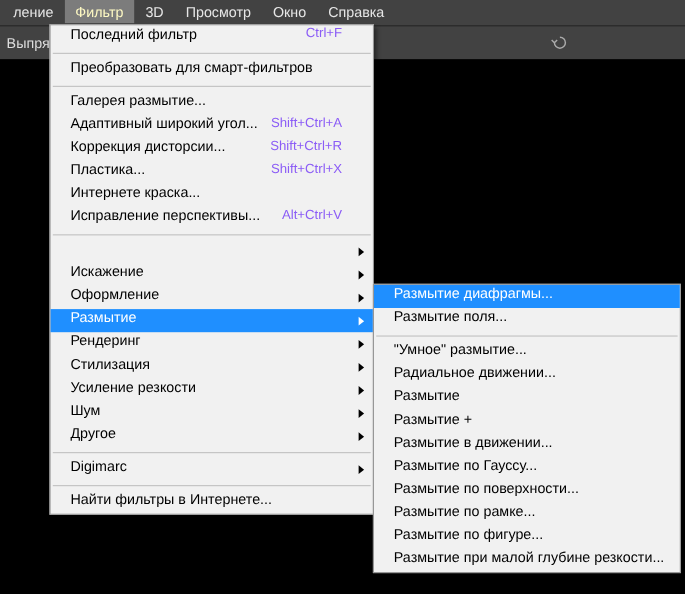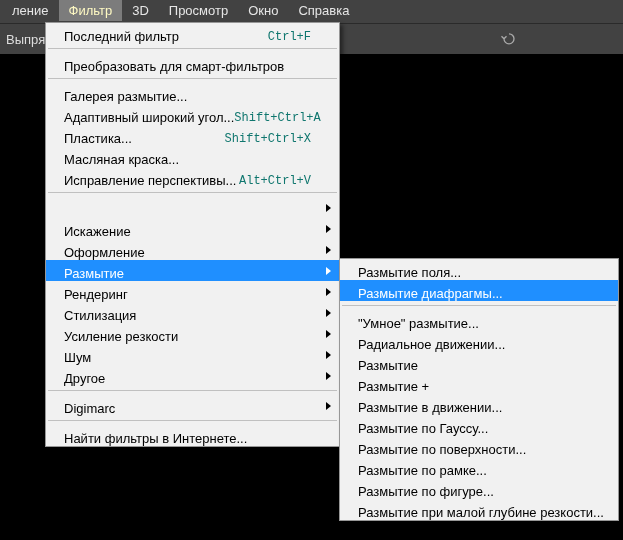--- a/index.html
+++ b/index.html
@@ -71,28 +71,28 @@
     left: 45px;
     width: 295px;
   }
   .menu2 {
     top: 258px;
     left: 339px;
     width: 280px;
   }
   .mi {
     display: flex;
-    align-items: flex-end;
+    align-items: flex-start;
     height: 21px;
     padding: 0 28px 0 18px;
     position: relative;
     cursor: default;
   }
   .mi .lbl { flex: 1; white-space: nowrap; }
-  .mi .accel { color: #0f766e; font-size: 12px; font-family: Liberation Mono, monospace; }
+  .mi .accel { color: #8b5cf6; font-size: 12px; }
   .mi.hover {
     background: #1f8fff;
     color: #fff;
   }
   .mi .arrow {
     position: absolute;
     right: 8px;
     top: 50%;
     transform: translateY(-50%);
     width: 0; height: 0;
@@ -143,25 +143,29 @@
     </div>
     <div class="sep"></div>
     <div class="mi">
       <span class="lbl">Галерея размытие...</span>
     </div>
     <div class="mi">
       <span class="lbl">Адаптивный широкий угол...</span>
       <span class="accel">Shift+Ctrl+A</span>
     </div>
     <div class="mi">
+      <span class="lbl">Коррекция дисторсии...</span>
+      <span class="accel">Shift+Ctrl+R</span>
+    </div>
+    <div class="mi">
       <span class="lbl">Пластика...</span>
       <span class="accel">Shift+Ctrl+X</span>
     </div>
     <div class="mi">
-      <span class="lbl">Масляная краска...</span>
+      <span class="lbl">Интернете краска...</span>
     </div>
     <div class="mi">
       <span class="lbl">Исправление перспективы...</span>
       <span class="accel">Alt+Ctrl+V</span>
     </div>
     <div class="sep"></div>
     <div class="mi">
       <span class="arrow"></span>
     </div>
     <div class="mi">
@@ -200,26 +204,26 @@
     <div class="mi">
       <span class="lbl">Digimarc</span>
       <span class="arrow"></span>
     </div>
     <div class="sep"></div>
     <div class="mi">
       <span class="lbl">Найти фильтры в Интернете...</span>
     </div>
   </div>
 <div class="dropdown menu2" id="menu2">
-    <div class="mi">
-      <span class="lbl">Размытие поля...</span>
-    </div>
     <div class="mi hover">
       <span class="lbl">Размытие диафрагмы...</span>
     </div>
+    <div class="mi">
+      <span class="lbl">Размытие поля...</span>
+    </div>
     <div class="sep"></div>
     <div class="mi">
       <span class="lbl">"Умное" размытие...</span>
     </div>
     <div class="mi">
       <span class="lbl">Радиальное движении...</span>
     </div>
     <div class="mi">
       <span class="lbl">Размытие</span>
     </div>

